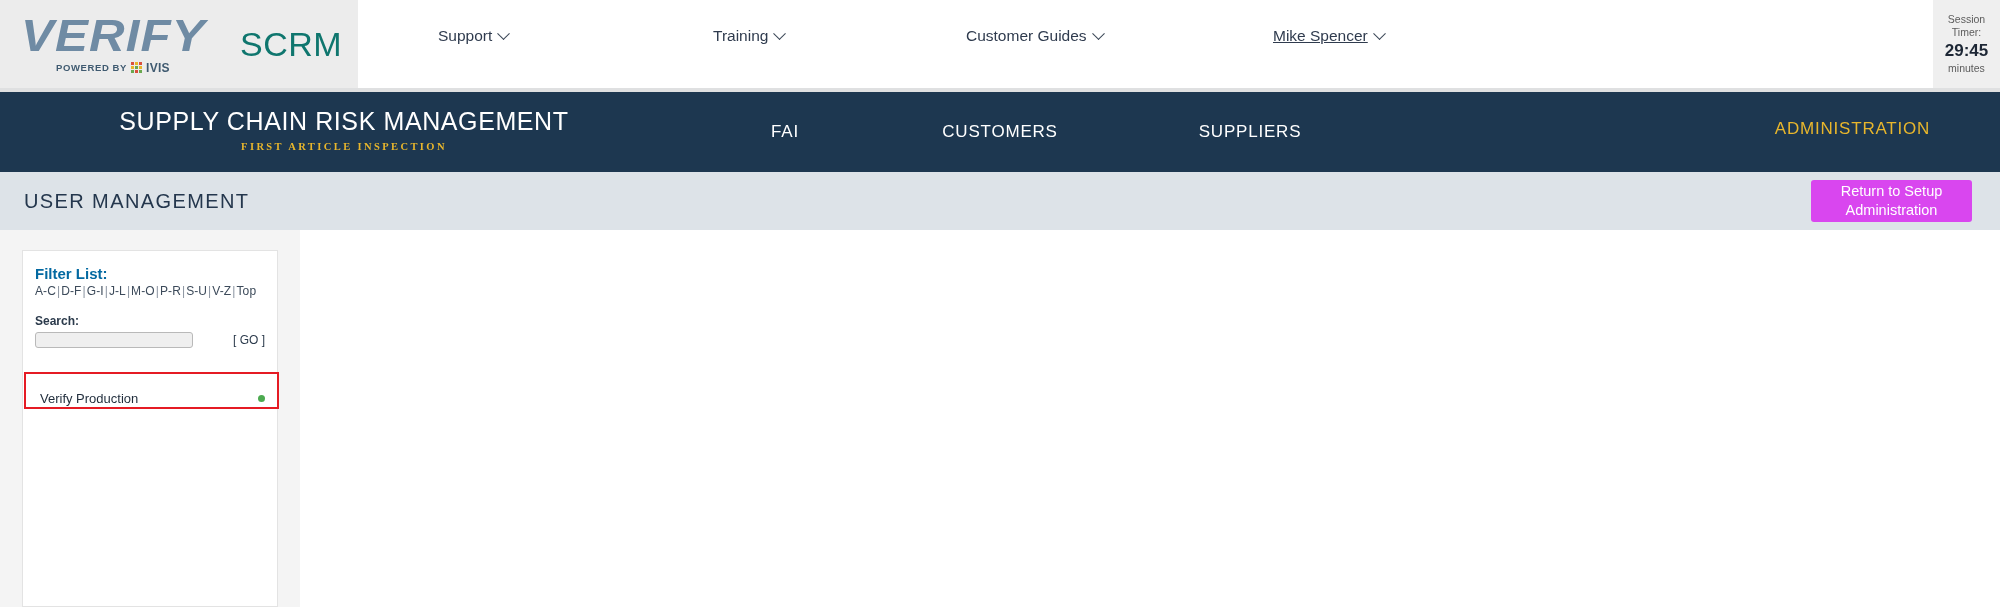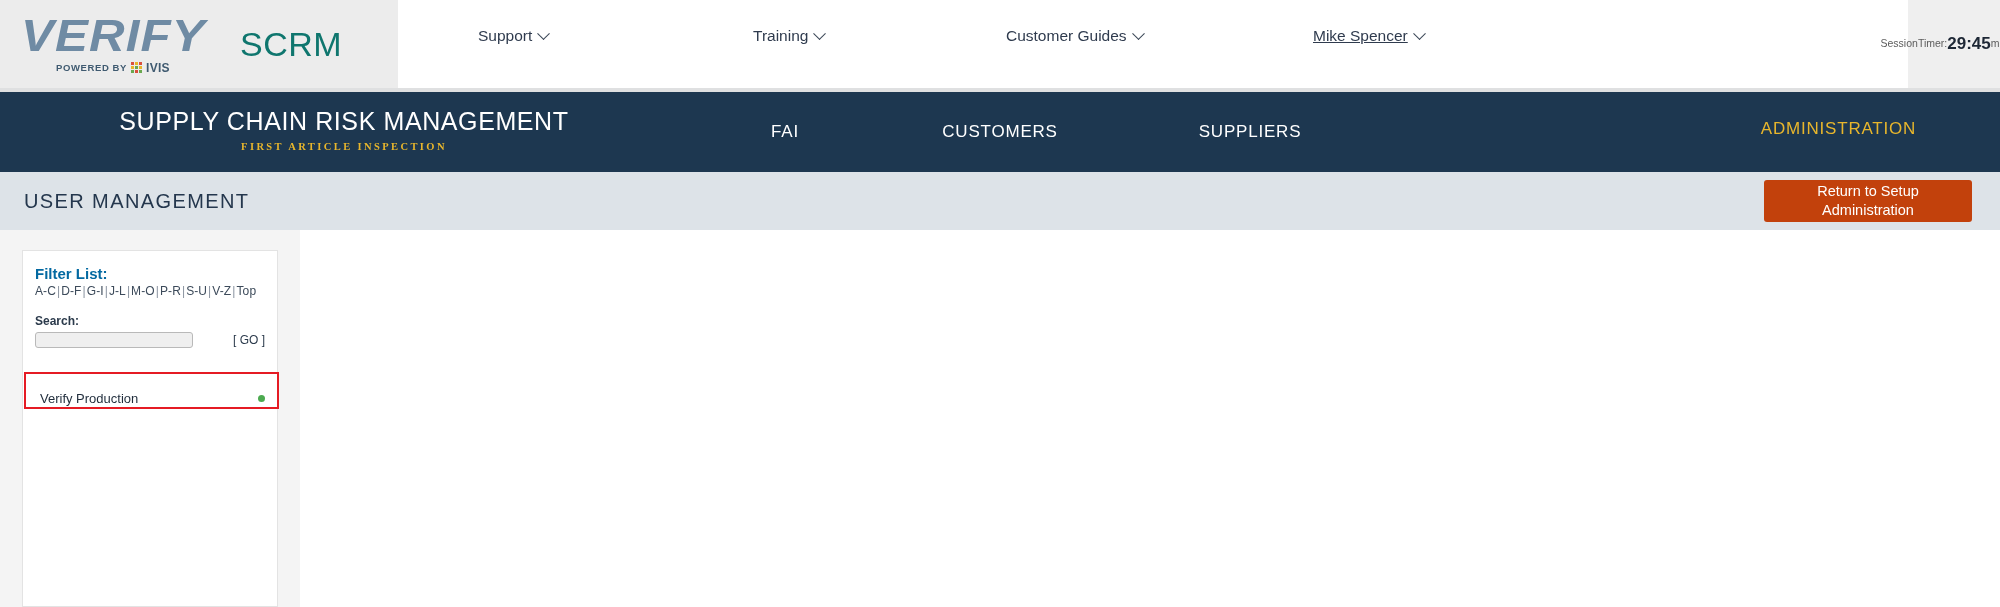--- a/index.html
+++ b/index.html
@@ -14,21 +14,21 @@
   
   .topbar {
     position: relative;
     width: 2000px;
     height: 88px;
     background: #ffffff;
     display: flex;
     align-items: stretch;
   }
   .logo-zone {
-    width: 398px;
+    width: 358px;
     height: 88px;
     background: #ececec;
     display: flex;
     align-items: center;
     flex-shrink: 0;
     position: relative;
   }
   .verify-logo {
     margin-left: 24px;
     width: 178px;
@@ -109,25 +109,25 @@
   }
   .ti-support  { left: 80px;  }
   .ti-training { left: 355px; }
   .ti-guides   { left: 608px; }
   .ti-user     { left: 915px; text-decoration: underline; }
 
   .session-timer {
     position: absolute;
     right: 0;
     top: 0;
-    width: 92px;
+    width: 67px;
     height: 88px;
     background: #efefef;
     display: flex;
-    flex-direction: row;
+    flex-direction: column;
     align-items: center;
     justify-content: center;
     text-align: center;
     line-height: 1.25;
   }
   .session-timer .st-label { font-size: 10.5px; color: #5c5c5c; }
   .session-timer .st-value { font-size: 17px; color: #1d2735; font-weight: 700; margin: 1px 0; }
   .session-timer .st-unit  { font-size: 10.5px; color: #5c5c5c; }
 
   
@@ -180,21 +180,21 @@
     font-size: 17px;
     letter-spacing: 0.8px;
     color: #ffffff;
     cursor: pointer;
     white-space: nowrap;
   }
   .nt-fai       { right: 1155px; width: 120px; }
   .nt-customers { right: 900px;  width: 200px; }
   .nt-suppliers { right: 660px;  width: 180px; }
   .nt-admin {
-    right: 14px;
+    right: 0;
     width: 295px;
     height: 100px;
     color: #e8b62c;
     background: #1d3750;
     align-items: flex-start;
     padding-top: 27px;
   }
 
   
   .titlebar {
@@ -209,23 +209,23 @@
     margin-left: 24px;
     font-size: 20px;
     letter-spacing: 1.4px;
     color: #24374d;
     font-weight: 400;
   }
   .return-btn {
     position: absolute;
     right: 28px;
     top: 8px;
-    width: 208px;
+    width: 161px;
     height: 42px;
-    background: #c2410c;
+    background: #d946ef;
     color: #ffffff;
     border: none;
     border-radius: 3px;
     font-size: 14.5px;
     line-height: 1.28;
     font-family: "Liberation Sans", sans-serif;
     cursor: pointer;
     text-align: center;
     padding: 0 6px;
   }

